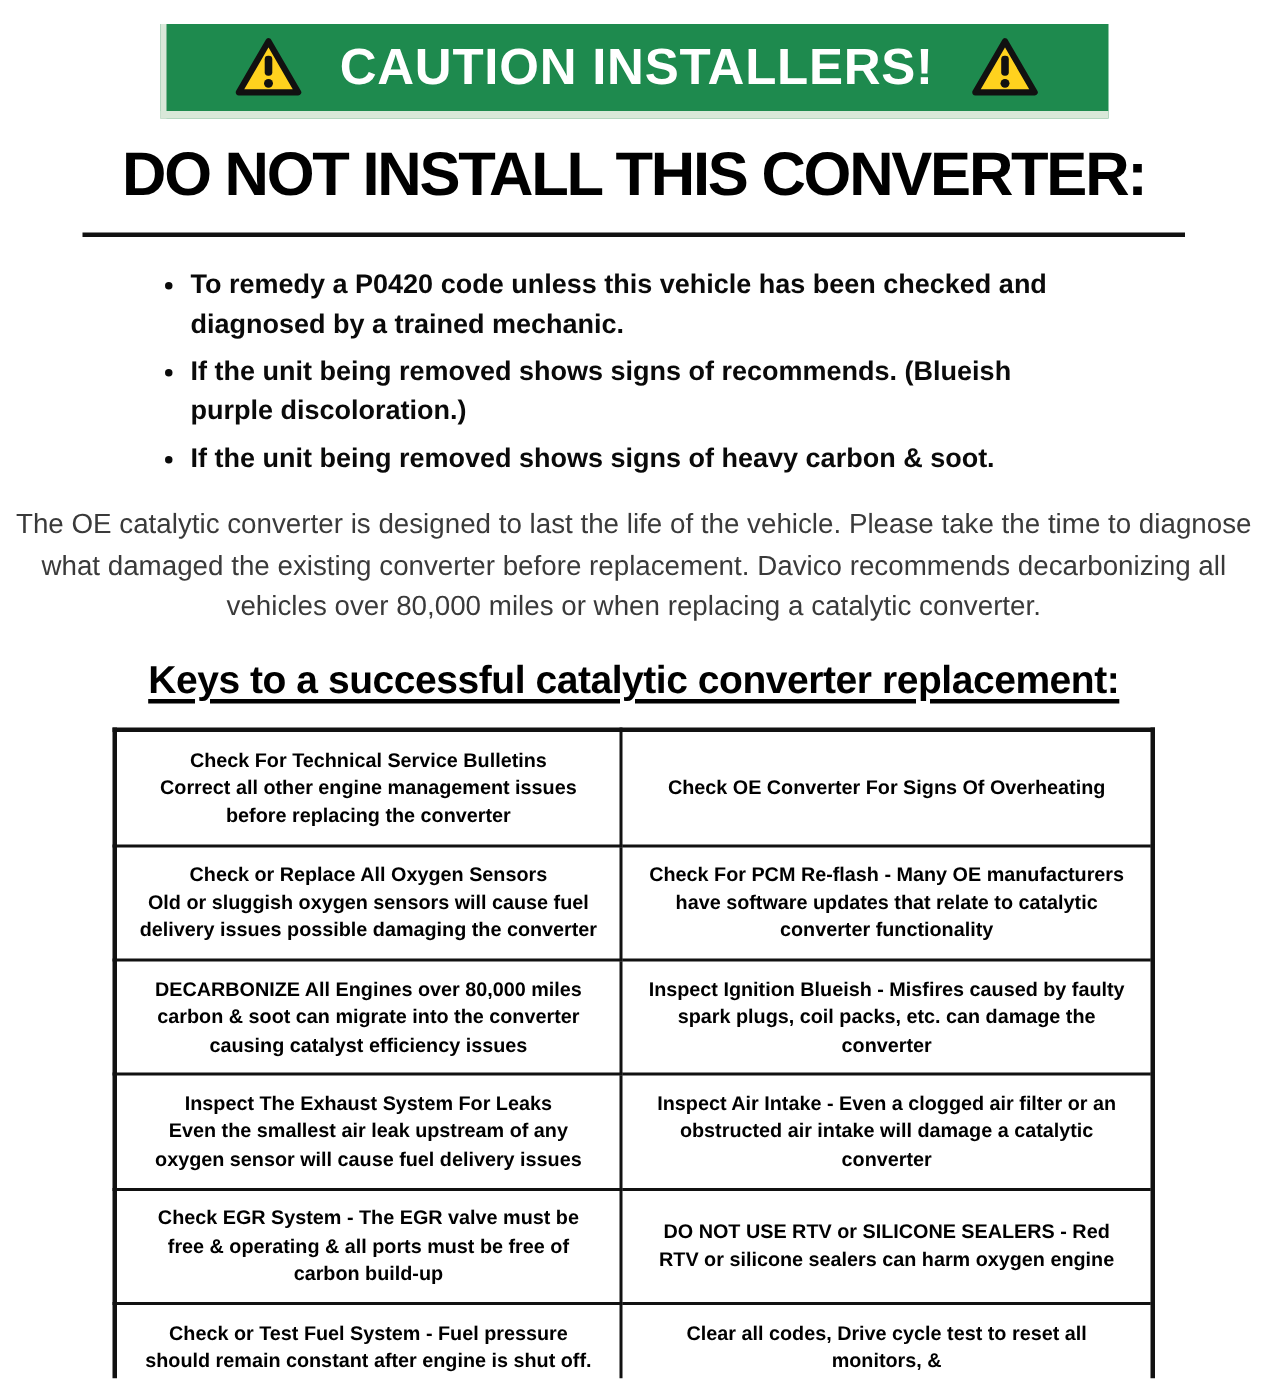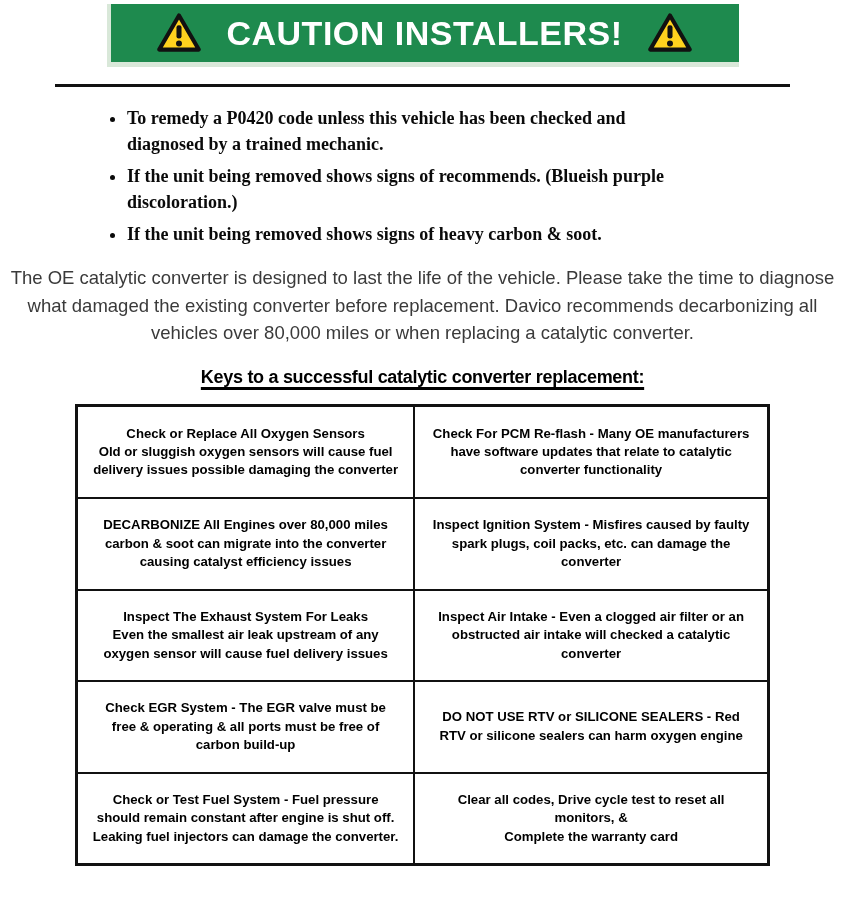--- a/index.html
+++ b/index.html
@@ -8,21 +8,21 @@
     width:845px; height:919px;
     background:#ffffff;
     font-family:"Liberation Sans", sans-serif;
     color:#000;
     overflow:hidden;
   }
 
   
   .banner {
     width:628px; height:58px;
-    margin:4px auto;
+    margin:16px auto;
     background:#1e8a4e;
     border-left:4px solid #d9e8d9;
     border-bottom:5px solid #d9e8d9;
     display:flex; align-items:center; justify-content:center;
     gap:24px;
   }
   .banner-text {
     color:#ffffff;
     font-weight:bold;
     font-size:34px;
@@ -49,38 +49,38 @@
 
   
   .bullets {
     margin:18px 0 0 0;
     padding-left:127px;
     font-size:18px;
     font-weight:bold;
     line-height:1.47;
     color:#0a0a0a;
   }
-  .bullets li { max-width:575px; margin-bottom:5px;font-family:Liberation Serif, serif; }
+  .bullets li { max-width:575px; margin-bottom:5px; }
 
   
   .paragraph {
     margin:17px auto 16px auto;
     max-width:833px;
     text-align:center;
     font-size:18.5px;
     font-weight:400;
     line-height:1.48;
     color:#3a3a3a;
   }
 
   
   .keys-heading {
     margin:21px 0 12px 0;
     text-align:center;
-    font-size:18px;
+    font-size:26px;
     font-weight:800;
     letter-spacing:-0.3px;
     text-decoration:underline;
     text-decoration-thickness:2.5px;
     text-underline-offset:4px;
   }
 
   
   .keys-table {
     width:695px; height:462px;
@@ -115,52 +115,58 @@
       <circle cx="50" cy="68" r="6.5" fill="#111"></circle>
     </svg>
     <span class="banner-text">CAUTION INSTALLERS!</span>
     <svg class="warn-icon" viewBox="0 0 100 90" aria-hidden="true">
       <path d="M50 7 L93 81 L7 81 Z" fill="#ffd21e" stroke="#111" stroke-width="9" stroke-linejoin="round"></path>
       <rect x="44.5" y="28" width="11" height="29" rx="5" fill="#111"></rect>
       <circle cx="50" cy="68" r="6.5" fill="#111"></circle>
     </svg>
   </div>
 
+  <h1 class="headline">DO NOT INSTALL THIS CONVERTER:</h1>
 
   <hr class="rule">
 
   <ul class="bullets">
     <li>To remedy a P0420 code unless this vehicle has been checked and diagnosed by a trained mechanic.</li>
     <li>If the unit being removed shows signs of recommends. (Blueish purple discoloration.)</li>
     <li>If the unit being removed shows signs of heavy carbon &amp; soot.</li>
   </ul>
 
   <p class="paragraph">The OE catalytic converter is designed to last the life of the vehicle. Please take the time to diagnose what damaged the existing converter before replacement. Davico recommends decarbonizing all vehicles over 80,000 miles or when replacing a catalytic converter.</p>
 
   <h2 class="keys-heading">Keys to a successful catalytic converter replacement:</h2>
 
   <table class="keys-table">
     <colgroup>
         <col class="c-left">
         <col class="c-right">
       </colgroup>
     <tbody>
       <tr>
+        <td>Check For Technical Service Bulletins
+Correct all other engine management issues before replacing the converter</td>
+        <td>Check OE Converter For Signs Of Overheating</td>
+      </tr>
+      <tr>
         <td>Check or Replace All Oxygen Sensors
 Old or sluggish oxygen sensors will cause fuel delivery issues possible damaging the converter</td>
         <td>Check For PCM Re-flash - Many OE manufacturers have software updates that relate to catalytic converter functionality</td>
       </tr>
       <tr>
         <td>DECARBONIZE All Engines over 80,000 miles carbon &amp; soot can migrate into the converter causing catalyst efficiency issues</td>
-        <td>Inspect Ignition System - Misfires caused by faulty spark plugs, coil packs, etc. can damage the converter</td>
+        <td>Inspect Ignition Blueish - Misfires caused by faulty spark plugs, coil packs, etc. can damage the converter</td>
       </tr>
       <tr>
         <td>Inspect The Exhaust System For Leaks
 Even the smallest air leak upstream of any oxygen sensor will cause fuel delivery issues</td>
-        <td>Inspect Air Intake - Even a clogged air filter or an obstructed air intake will checked a catalytic converter</td>
+        <td>Inspect Air Intake - Even a clogged air filter or an obstructed air intake will damage a catalytic converter</td>
       </tr>
       <tr>
         <td>Check EGR System - The EGR valve must be free &amp; operating &amp; all ports must be free of carbon build-up</td>
         <td>DO NOT USE RTV or SILICONE SEALERS - Red RTV or silicone sealers can harm oxygen engine</td>
       </tr>
       <tr>
         <td>Check or Test Fuel System - Fuel pressure should remain constant after engine is shut off.  Leaking fuel injectors can damage the converter.</td>
         <td>Clear all codes,  Drive cycle test to reset all monitors, &amp;
 Complete the warranty card</td>
       </tr>

